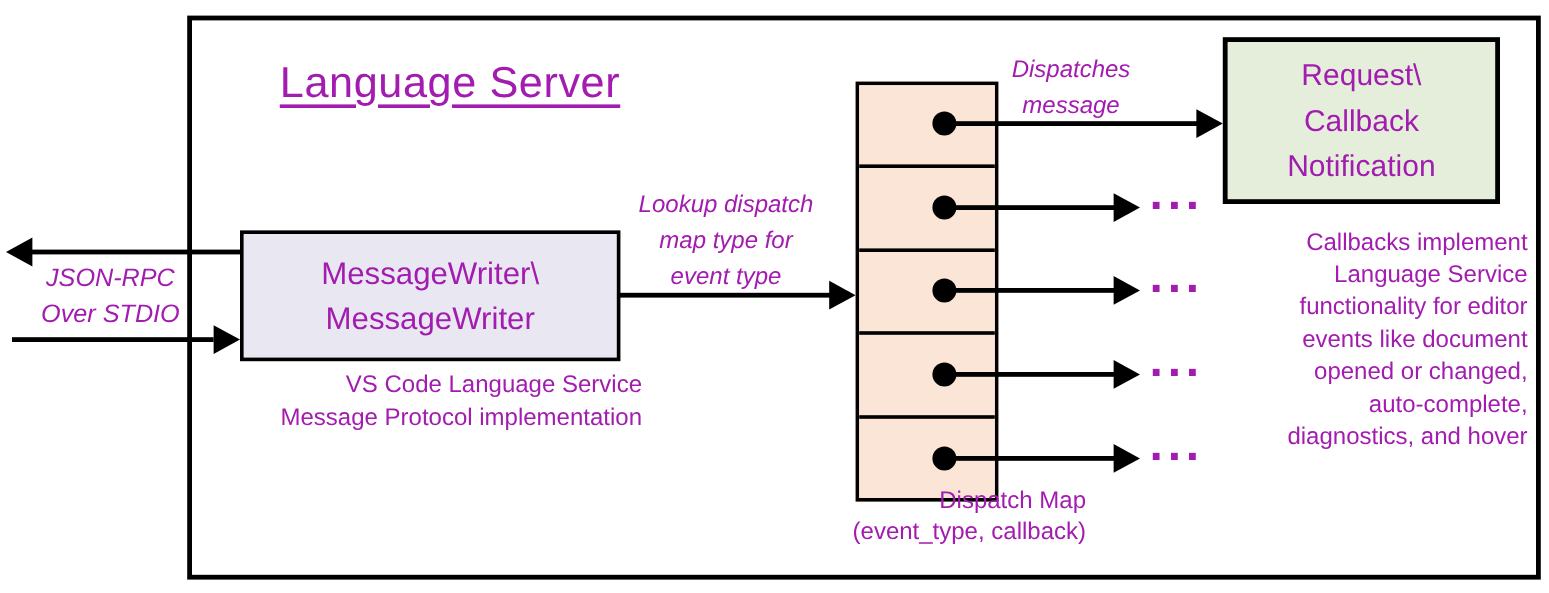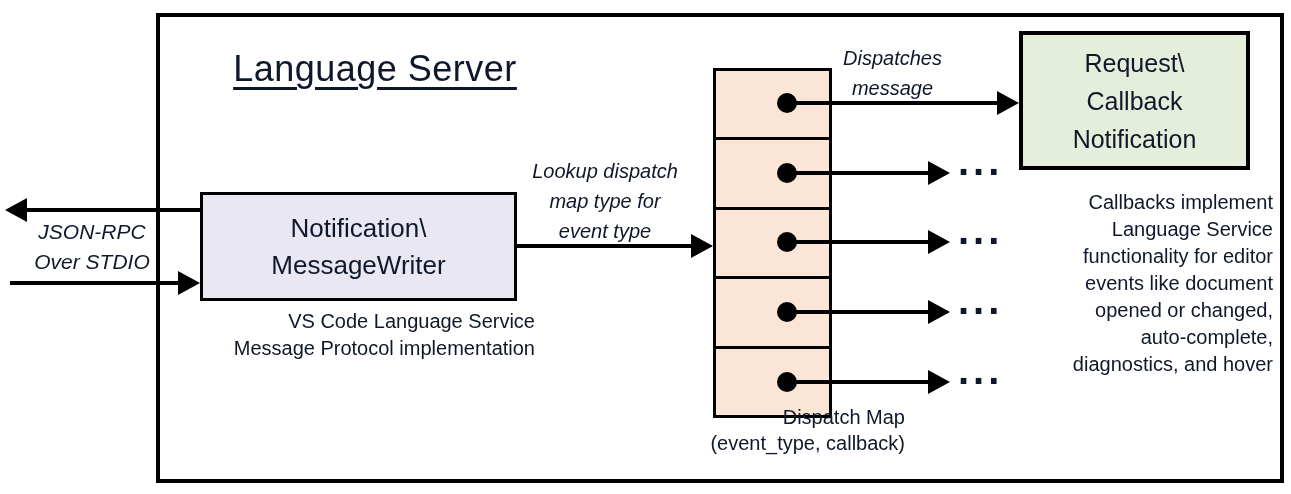--- a/index.html
+++ b/index.html
@@ -2,21 +2,21 @@
 <html><head>
 <meta charset="utf-8">
 <style>
   html, body { margin: 0; padding: 0; background: #ffffff; }
   .stage {
     position: relative;
     width: 1291px;
     height: 494px;
     background: #ffffff;
     font-family: "Liberation Sans", sans-serif;
-    color: #0f172a;
+    color: #a21caf;
     overflow: hidden;
   }
   .outer-box {
     position: absolute;
     left: 156px; top: 13px;
     width: 1128px; height: 470px;
     border: 4px solid #000;
     box-sizing: border-box;
     background: transparent;
   }
@@ -129,21 +129,21 @@
   <div class="tri-left" style="left:5px; top:198px;"></div>
   <div class="hline" style="left:10px; top:281px; width:168px;"></div>
   <div class="tri-right" style="left:178px; top:271px;"></div>
 
   <div class="annot stdio-label">
     <div>JSON-RPC</div>
     <div>Over STDIO</div>
   </div>
 
   <div class="box reader-box">
-    <div>Notification\</div>
+    <div>MessageWriter\</div>
     <div>MessageWriter</div>
   </div>
   <div class="caption reader-caption">
     <div>VS Code Language Service</div>
     <div>Message Protocol implementation</div>
   </div>
 
   <div class="hline" style="left:516px; top:244px; width:177px;"></div>
   <div class="tri-right" style="left:691px; top:234px;"></div>
   <div class="annot lookup-label">

